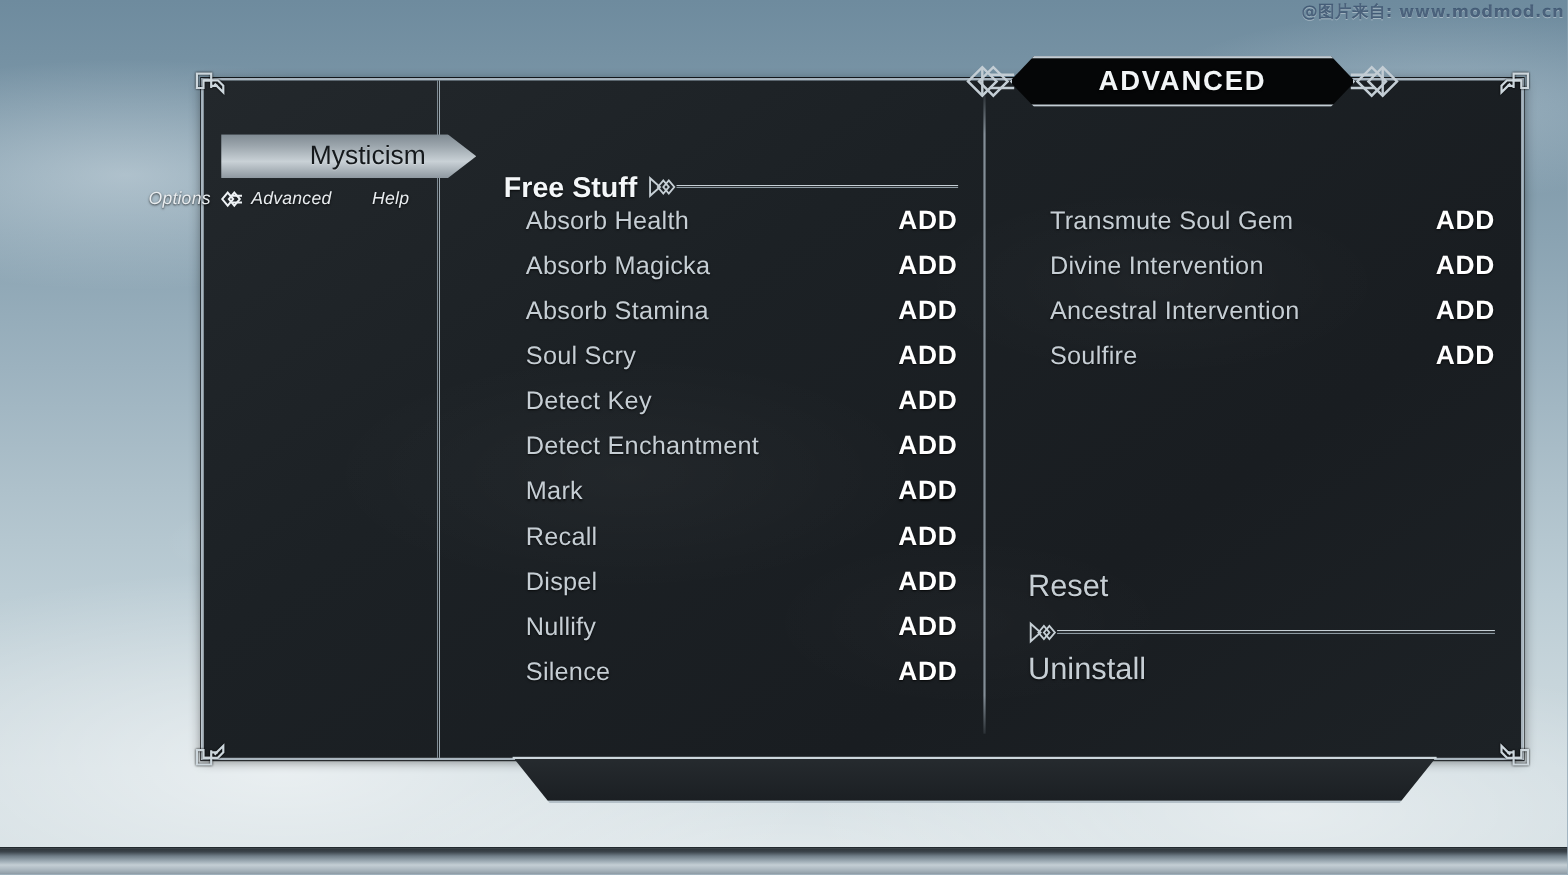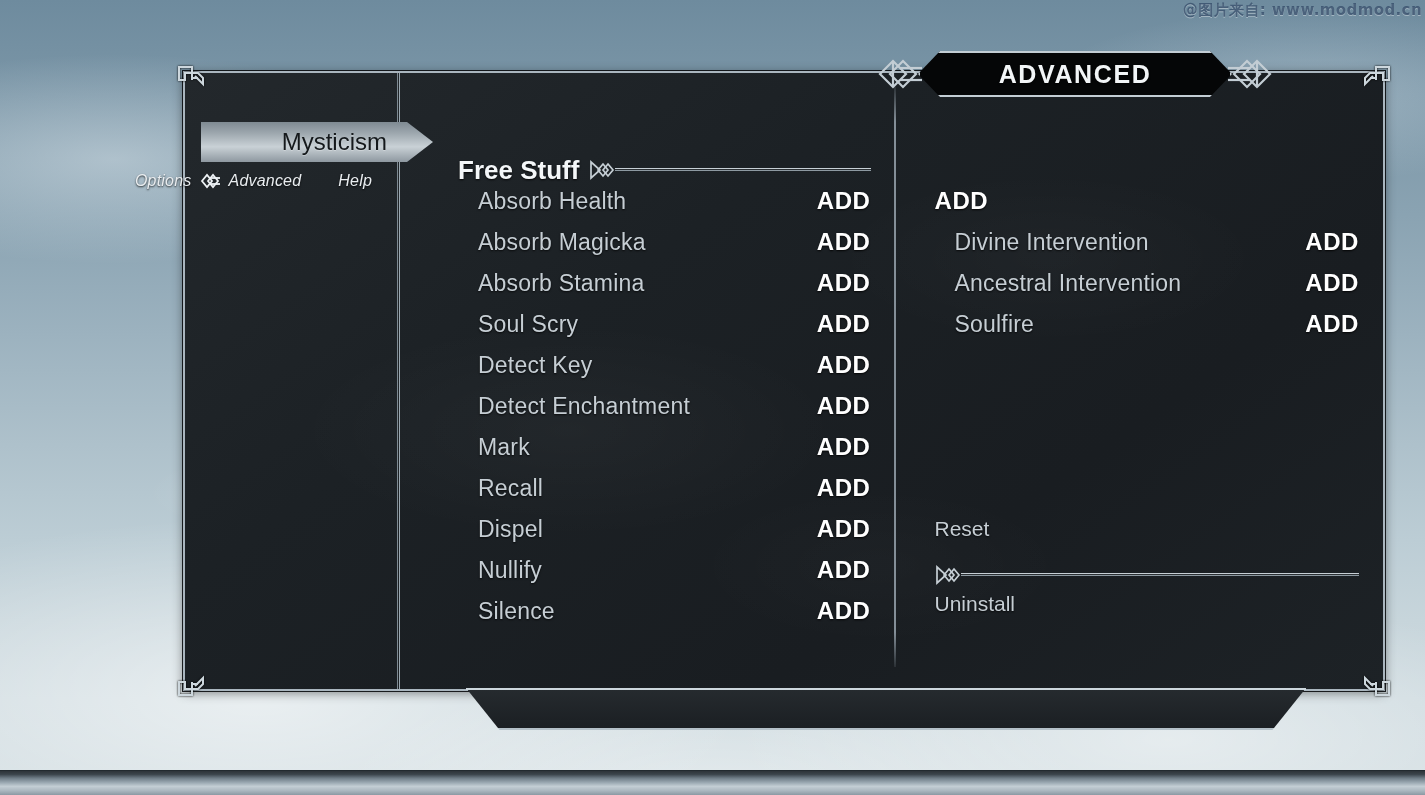--- a/index.html
+++ b/index.html
@@ -200,21 +200,21 @@
     color:#c6ced4; font-size:23px; letter-spacing:.2px;
     text-shadow:0 1px 2px rgba(0,0,0,.75);
     margin-left:20px;
   }
   .row .act{
     color:#ffffff; font-size:24px; font-weight:bold; letter-spacing:.6px;
     text-shadow:0 1px 2px rgba(0,0,0,.85);
   }
   .plain-row{
     height:41px; padding-right:24px;
-    color:#c6ced4; font-size:21px;
+    color:#c6ced4; font-size:28px;
     text-shadow:0 1px 2px rgba(0,0,0,.75);
   }
 </style>
 </head>
 <body>
 
 <div class="sky"></div>
 <div class="bottom-bar"></div>
 
 <div class="watermark">@图片来自: www.modmod.cn</div>
@@ -400,20 +400,21 @@
       <div class="row">
         <span class="name">Silence</span>
         <span class="act">ADD</span>
       </div>
     </div>
 
     <div class="col right">
       <div style="height:114px"></div>
 
       <div class="row">
+        <span class="name">Transmute Soul Gem</span>
         <span class="act">ADD</span>
       </div>
       <div class="row">
         <span class="name">Divine Intervention</span>
         <span class="act">ADD</span>
       </div>
       <div class="row">
         <span class="name">Ancestral Intervention</span>
         <span class="act">ADD</span>
       </div>

